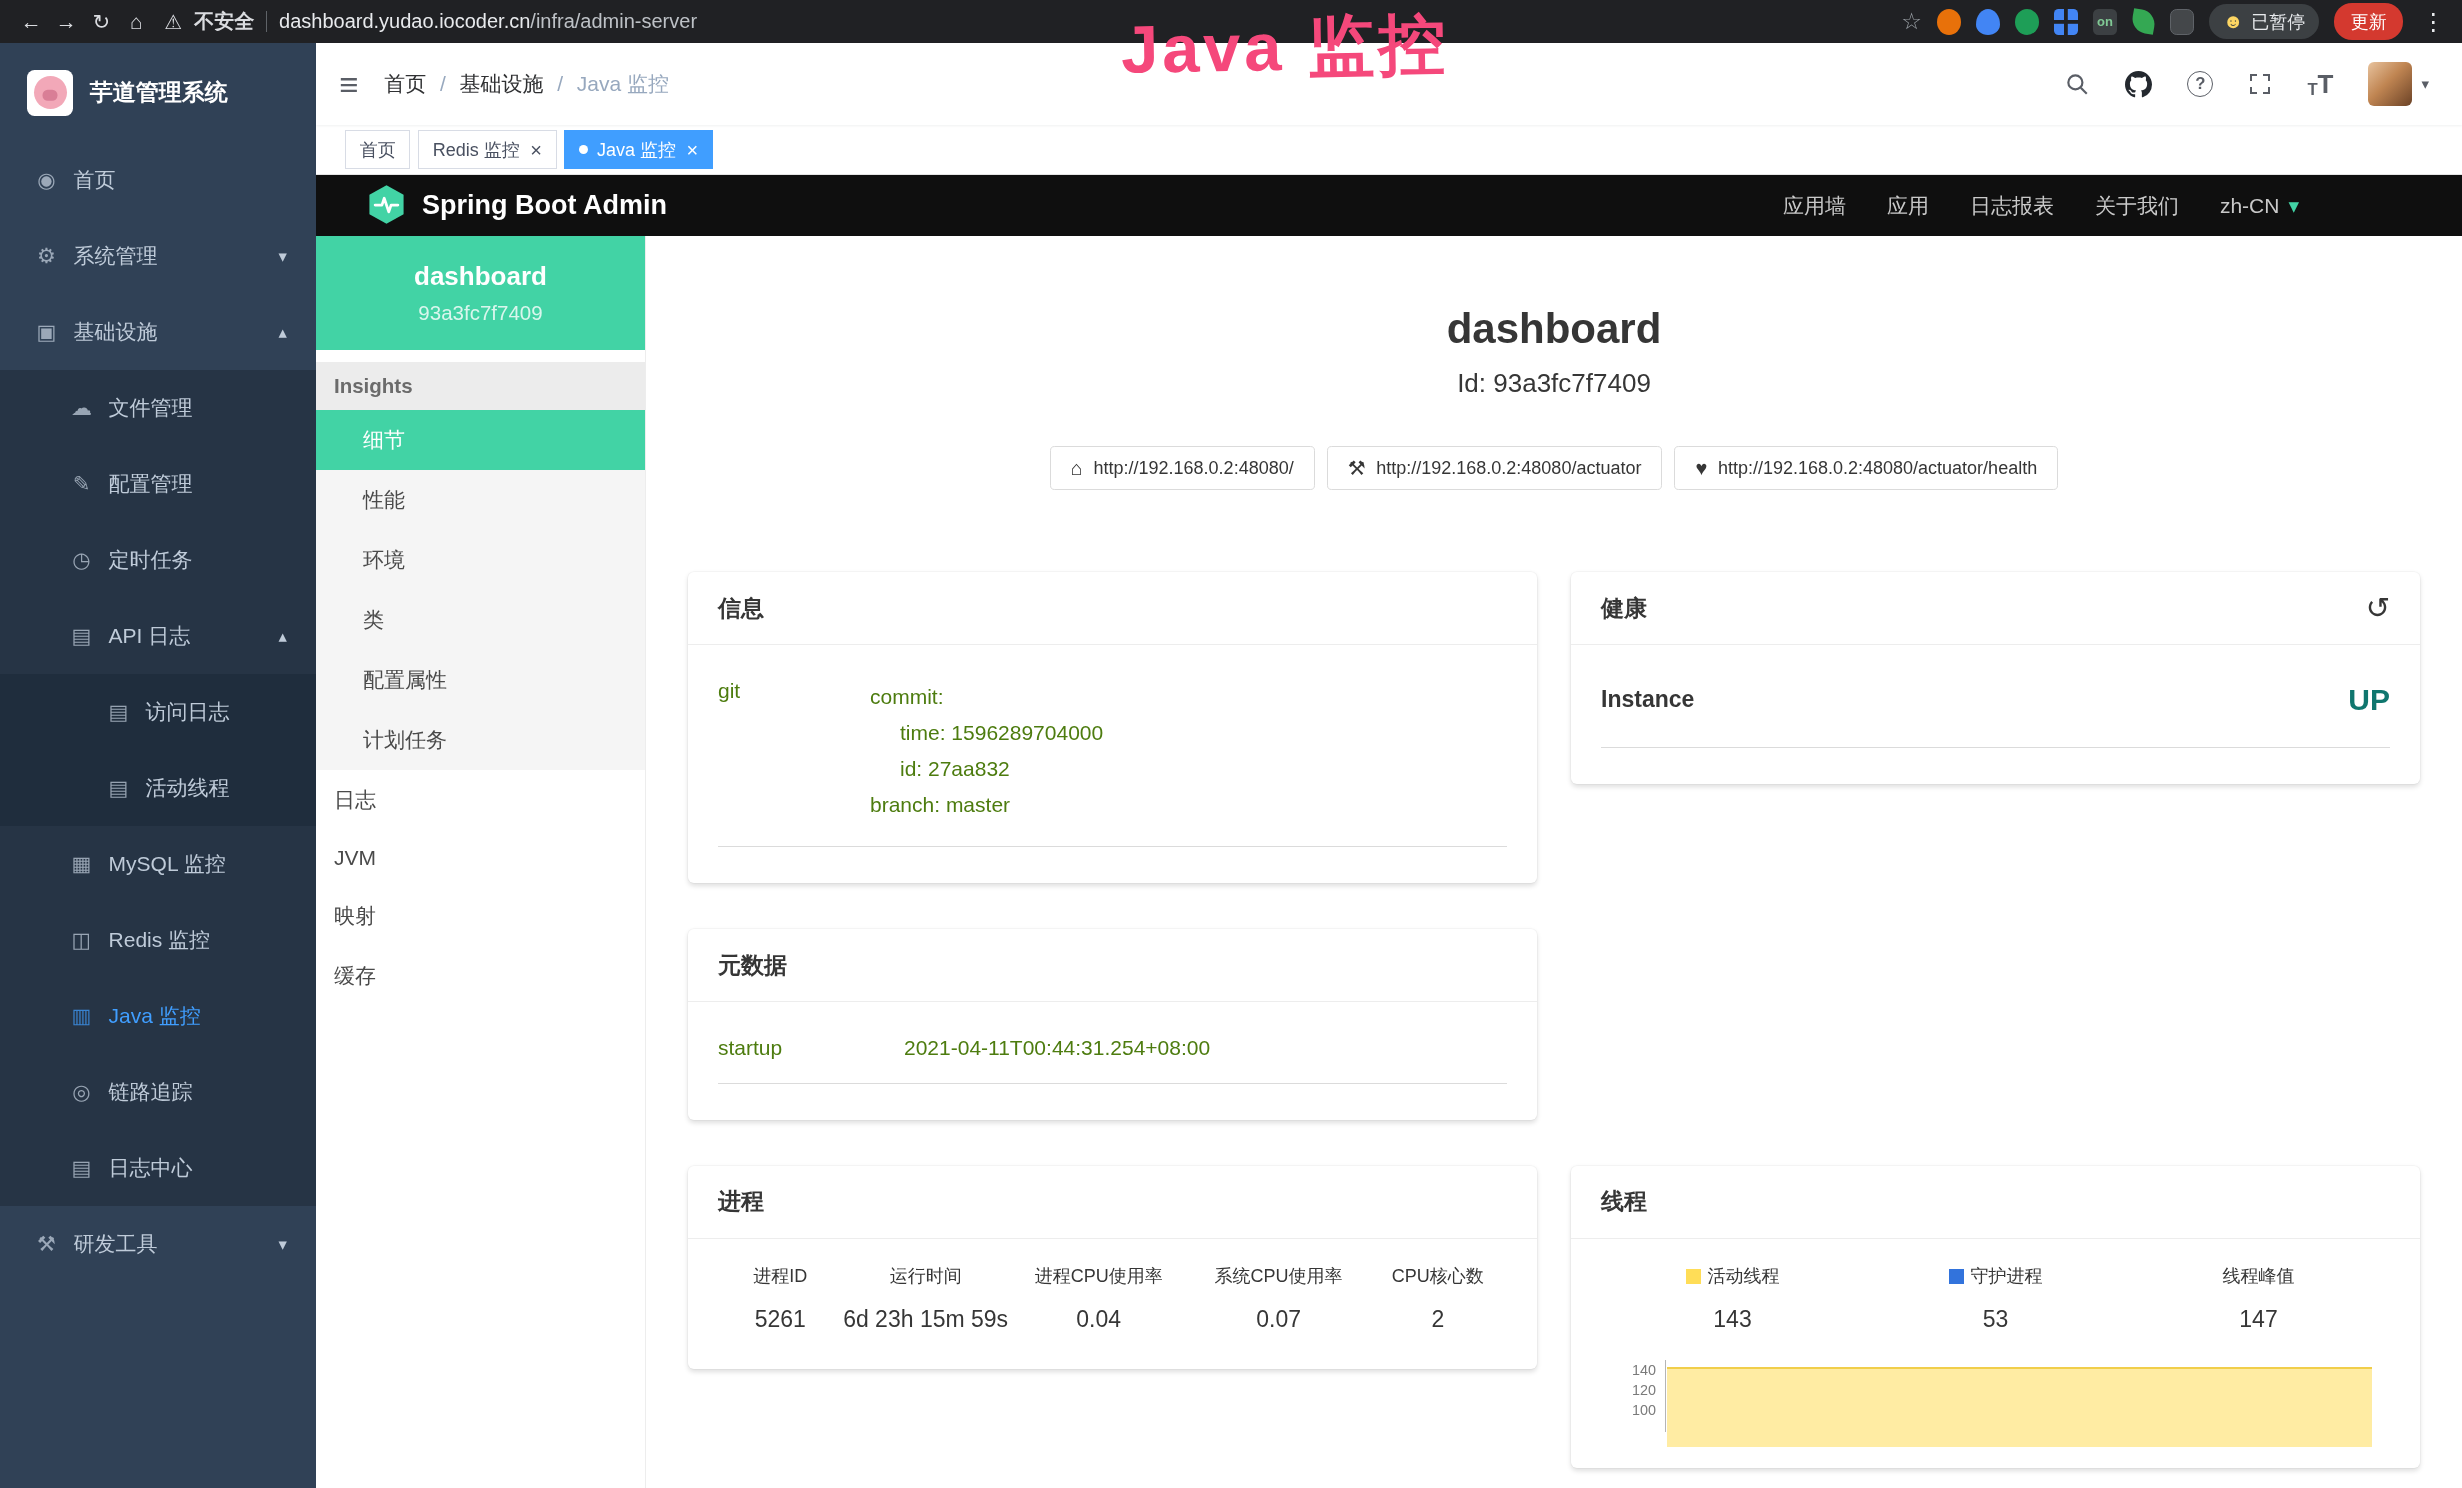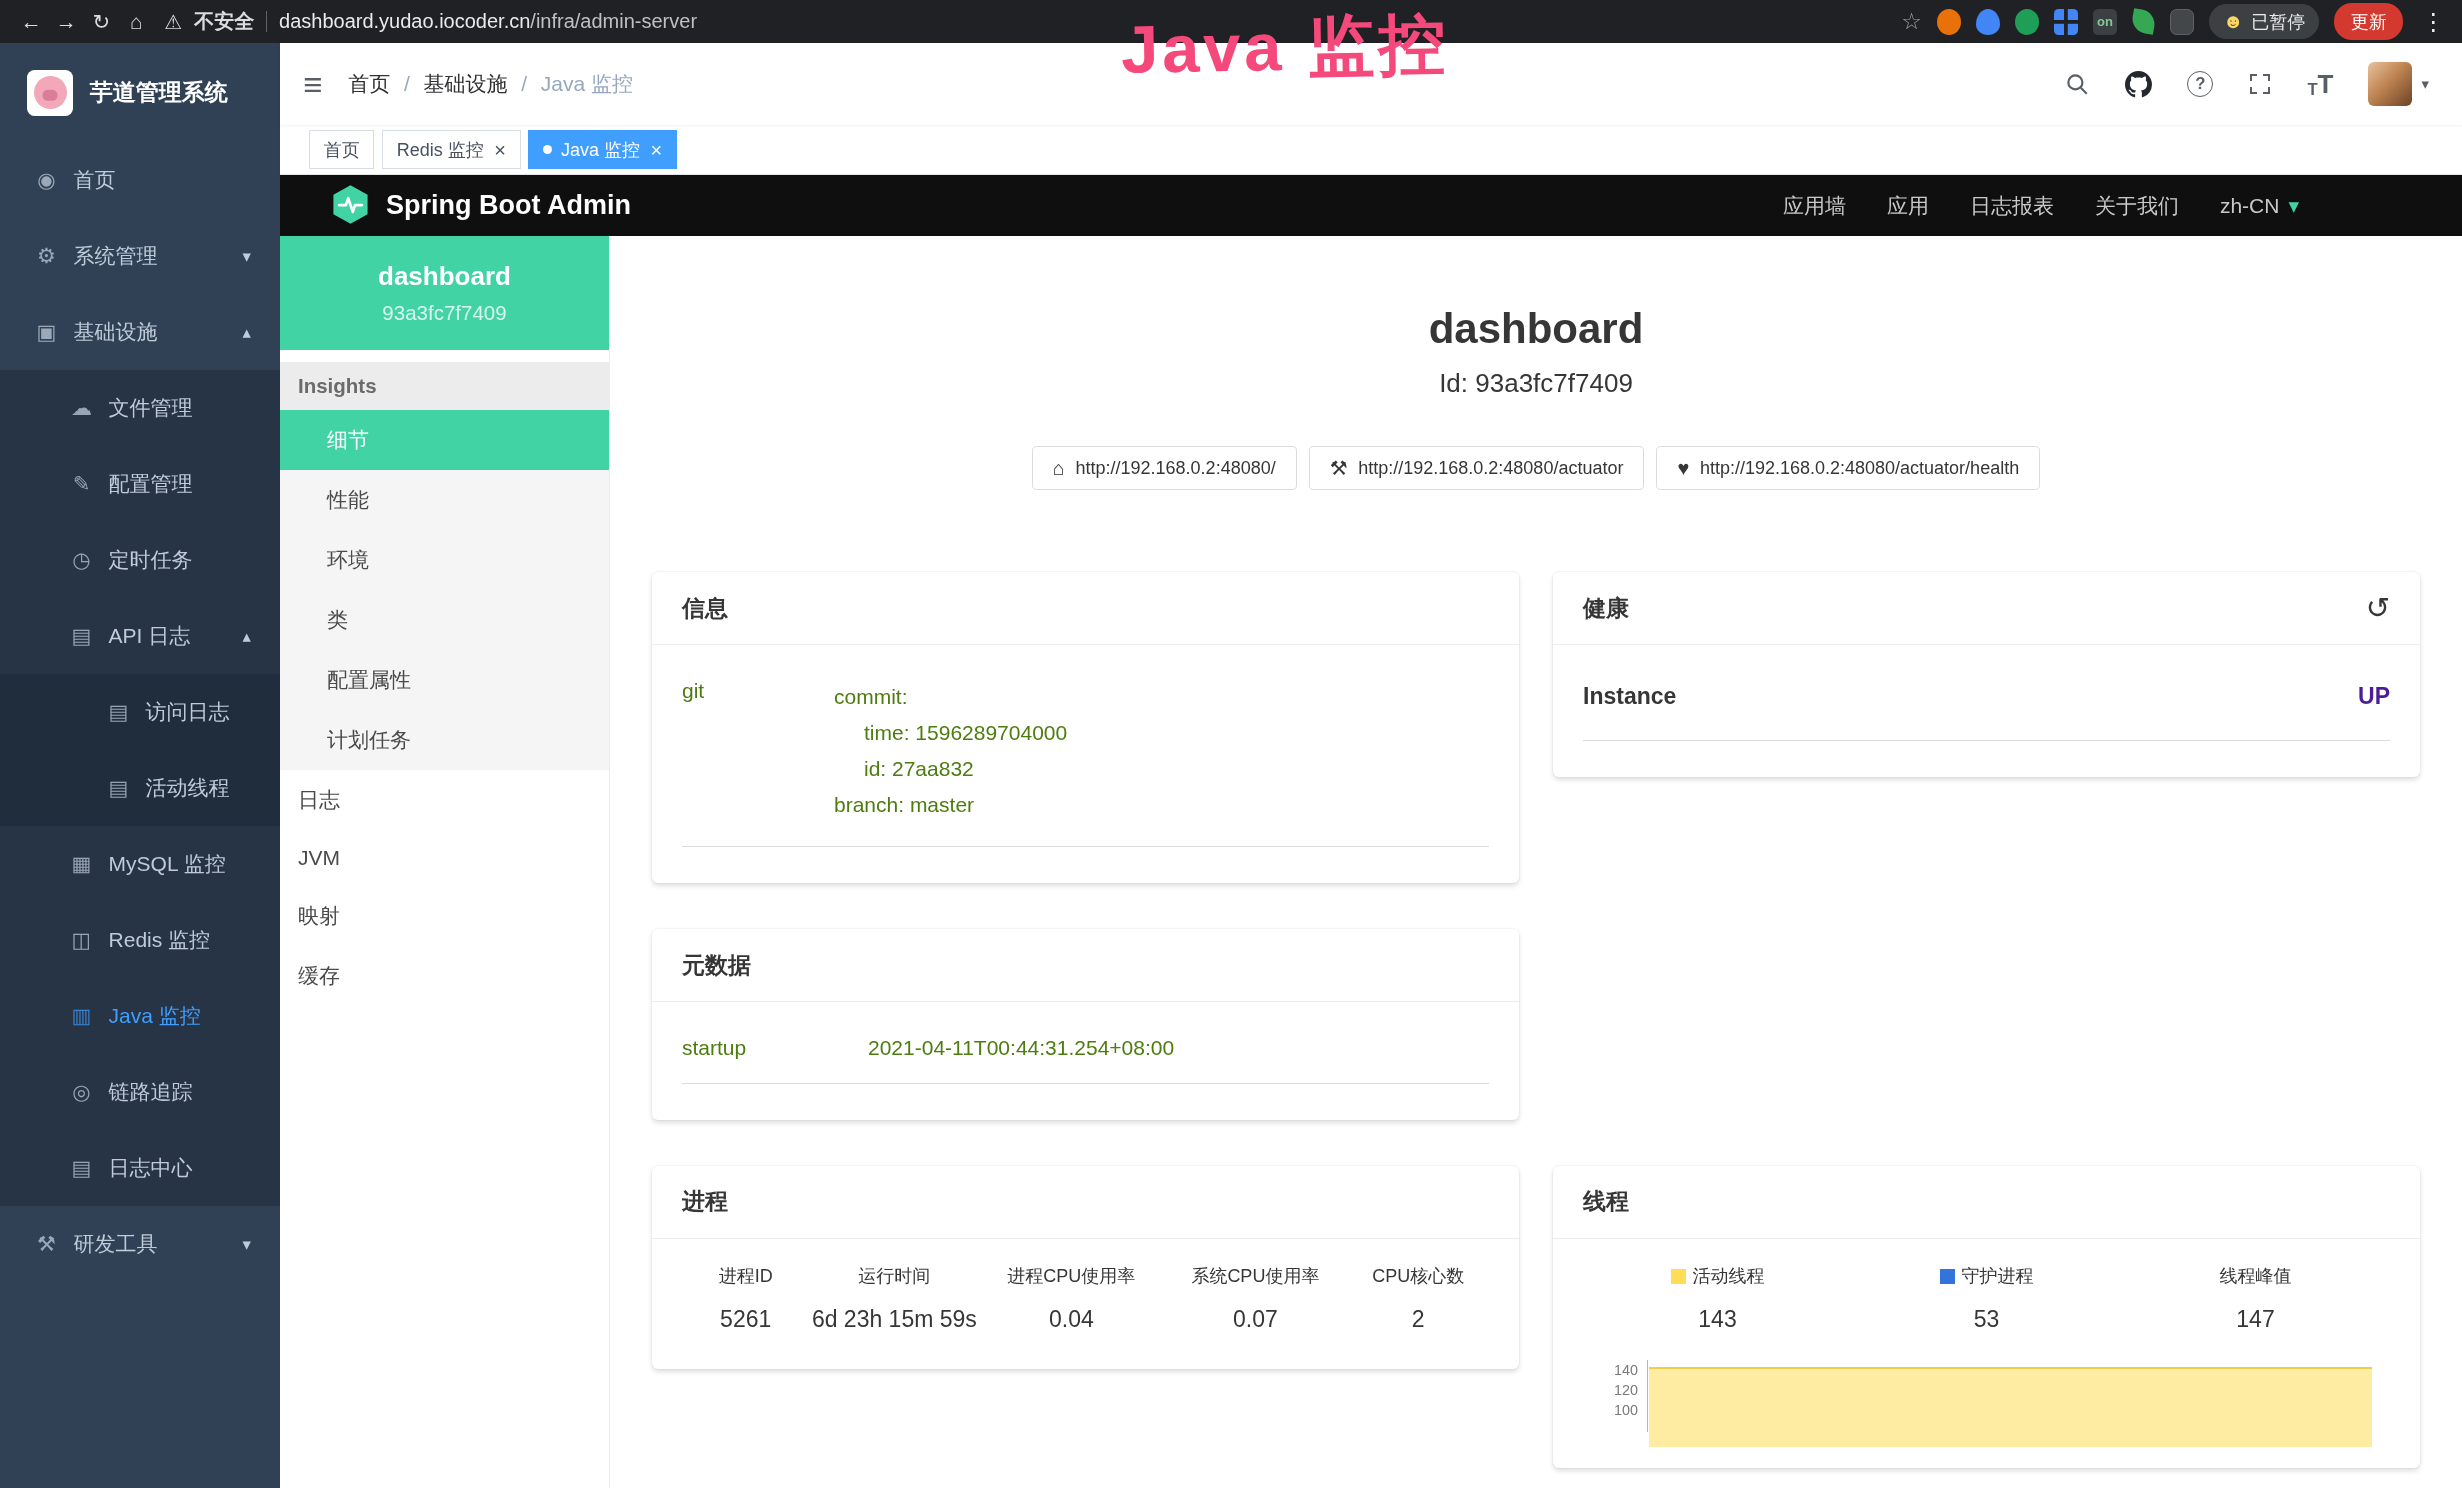--- a/index.html
+++ b/index.html
@@ -29,21 +29,21 @@
   .ext-puzzle { background:#44474a; border:0.8px solid #5f6368; }
   .paused-badge { display:flex; align-items:center; gap:7.6px; background:#3c4043; border-radius:18px; padding:5.3px 13.7px; font-size:18px; color:#e8eaed; white-space:nowrap; }
   .paused-emoji { color:#fdd663; font-size:20px; }
   .update-btn { background:#d4392f; color:#fff; font-size:18px; border-radius:18px; padding:6.8px 16.7px; white-space:nowrap; cursor:pointer; }
   .kebab { color:#e8eaed; font-size:24px; padding:0 3px; }
 
   
   .app { display:flex; height:1445px; }
 
   
-  .admin-sidebar { width:280px; flex-shrink:0; background:#304156; display:flex; flex-direction:column; }
+  .admin-sidebar { width:316px; flex-shrink:0; background:#304156; display:flex; flex-direction:column; }
   .logo-row { height:99px; display:flex; align-items:center; padding-left:27px; gap:16.7px; flex-shrink:0; }
   .logo-img { width:46px; height:46px; border-radius:7.6px; background:#fff; display:flex; align-items:center; justify-content:center; }
   .pig { width:33px; height:33px; border-radius:50%; background:#f2a8b8; position:relative; }
   .pig::after { content:""; position:absolute; left:50%; top:58%; transform:translate(-50%,-50%); width:15px; height:10.6px; border-radius:5.3px; background:#d97e96; }
   .logo-title { color:#fff; font-size:23px; font-weight:700; }
   .menu-item { position:relative; height:76px; display:flex; align-items:center; color:#bfcbd9; font-size:21px; cursor:pointer; }
   .mi-icon { width:33px; margin-right:10.6px; font-size:21px; opacity:.75; text-align:center; flex-shrink:0; }
   .lvl0 { padding-left:30px; background:#304156; }
   .lvl1 { padding-left:65px; background:#263445; }
   .lvl2 { padding-left:102px; background:#1f2d3d; }
@@ -111,21 +111,21 @@
   .card-head { display:flex; align-items:center; justify-content:space-between; padding:20.5px 30px; border-bottom:1.5px solid #ededed; font-size:23px; font-weight:700; color:#363636; }
   .hist-icon { font-size:29px; font-weight:400; color:#363636; cursor:pointer; line-height:1; }
   .card-body { padding:7.6px 30px 36px; }
   .kv-row { display:flex; padding:26px 0 23px; border-bottom:1.5px solid #dbdbdb; font-size:21px; color:#4d7c0f; }
   .kv-key { width:152px; flex-shrink:0; }
   .kv-key-wide { width:186px; flex-shrink:0; }
   .kv-lines div { line-height:1.72; }
   .kv-lines .indent { padding-left:30px; }
   .health-row { display:flex; justify-content:space-between; align-items:center; padding:30px 0; border-bottom:1.5px solid #dbdbdb; }
   .health-key { font-size:23px; font-weight:700; color:#363636; }
-  .health-val { font-size:23px; font-weight:700; color:#4c1d95; }
+  .health-val { font-size:30px; font-weight:700; color:#0f766e; }
 
   .proc-grid { display:grid; grid-template-columns:.9fr 1.2fr 1.3fr 1.3fr 1fr; padding-top:18px; }
   .stat-col { text-align:center; }
   .stat-h { font-size:18px; color:#363636; display:inline-flex; align-items:center; gap:6.8px; }
   .stat-v { font-size:23px; color:#363636; margin-top:18px; }
   .thr-legend { display:grid; grid-template-columns:1fr 1fr 1fr; padding-top:18px; }
   .sq { width:15px; height:15px; display:inline-block; flex-shrink:0; }
   .sq-yellow { background:#ffdd57; }
   .sq-blue { background:#3273dc; }
   .thr-chart { display:flex; margin-top:27px; }

